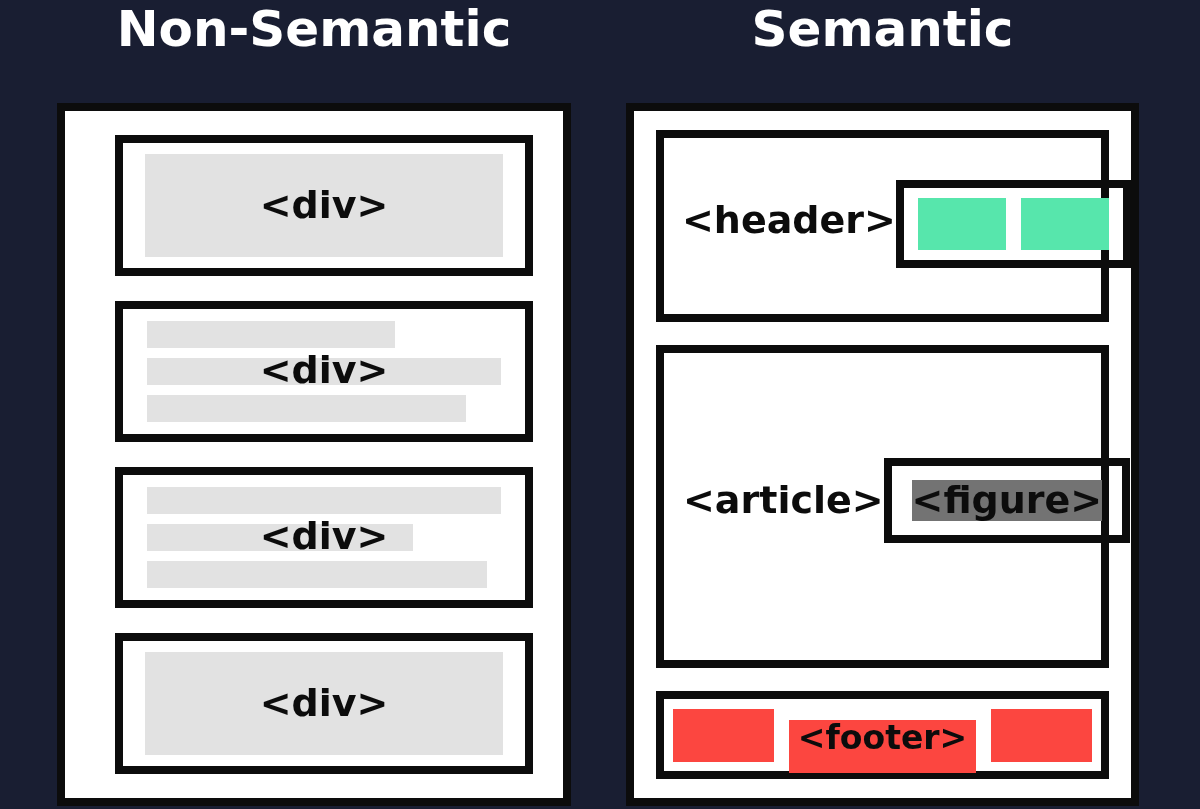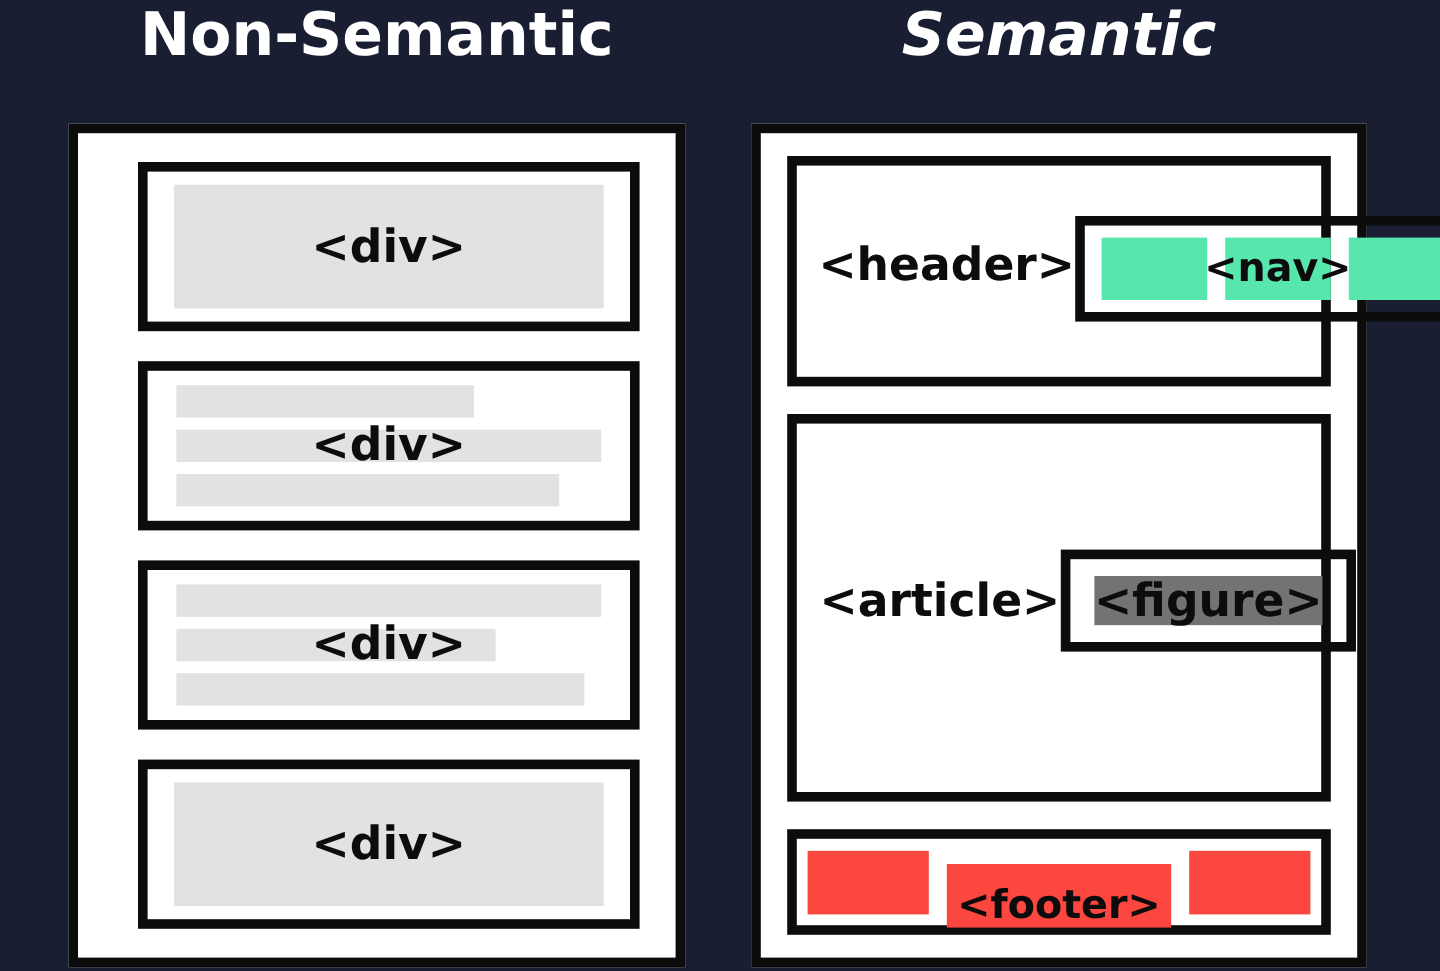--- a/index.html
+++ b/index.html
@@ -11,21 +11,21 @@
   }
   .stage { position: relative; width: 1200px; height: 809px; }
 
   
   .title {
     position: absolute; top: 0;
     color: #FFFFFF; font-weight: 700; font-size: 50px; line-height: 58px;
     text-align: center; letter-spacing: 0;
   }
   .title-left  { left: 57px;  width: 514px; }
-  .title-right { left: 626px; width: 513px; font-style: italic; }
+  .title-right { left: 626px; width: 513px; }
 
   
   .panel {
     position: absolute; top: 103px; height: 703px;
     background: #FFFFFF; border: 8px solid #0C0C0C; box-sizing: border-box;
     display: flex; flex-direction: column; justify-content: space-between;
   }
   .panel-left  { left: 57px;  width: 514px; padding: 24px 30px; }
   .panel-right { left: 626px; width: 513px; padding: 19px 22px; }
 
@@ -83,21 +83,21 @@
   }
   .figure-fill {
     flex: 1; background: #FC8BEA;
     display: flex; align-items: center; justify-content: center;
   }
 
   .footer-box {
     height: 88px; display: flex; align-items: center; gap: 15px; padding: 9px;
   }
   .footer-block { background: #FC4640; height: 53px; width: 101px; }
-  .footer-block.wide { flex: 1; display: flex; align-items: flex-end; justify-content: center; margin-top: 22px; }
+  .footer-block.wide { flex: 1; display: flex; align-items: flex-start; justify-content: center; margin-top: 22px; }
 </style>
 </head>
 <body style="background: rgb(25, 30, 50);">
 
 <div class="stage">
 
   <div class="title title-left">Non-Semantic</div>
   <div class="title title-right">Semantic</div>
 
   <div class="panel panel-left">
@@ -129,23 +129,20 @@
     </div>
 
   </div>
 
   <div class="panel panel-right">
 
     <div class="sem-box header-box">
       <span class="tag">&lt;header&gt;</span>
       <div class="nav-box">
         <div class="nav-block" style="background: rgb(87, 230, 172);"></div>
-        <div class="nav-block wide" style="background: rgb(87, 230, 172);">
-          <span class="tag small">&lt;nav&gt;</span>
-        </div>
         <div class="nav-block" style="background: rgb(87, 230, 172);"></div>
       </div>
     </div>
 
     <div class="sem-box article-box">
       <span class="tag">&lt;article&gt;</span>
       <div class="orange-bars">
         <div class="orange-bar" style="width: 100%; background: rgb(252, 190, 77);"></div>
         <div class="orange-bar" style="width: 83%; background: rgb(252, 190, 77);"></div>
         <div class="orange-bar" style="width: 95%; background: rgb(252, 190, 77);"></div>

